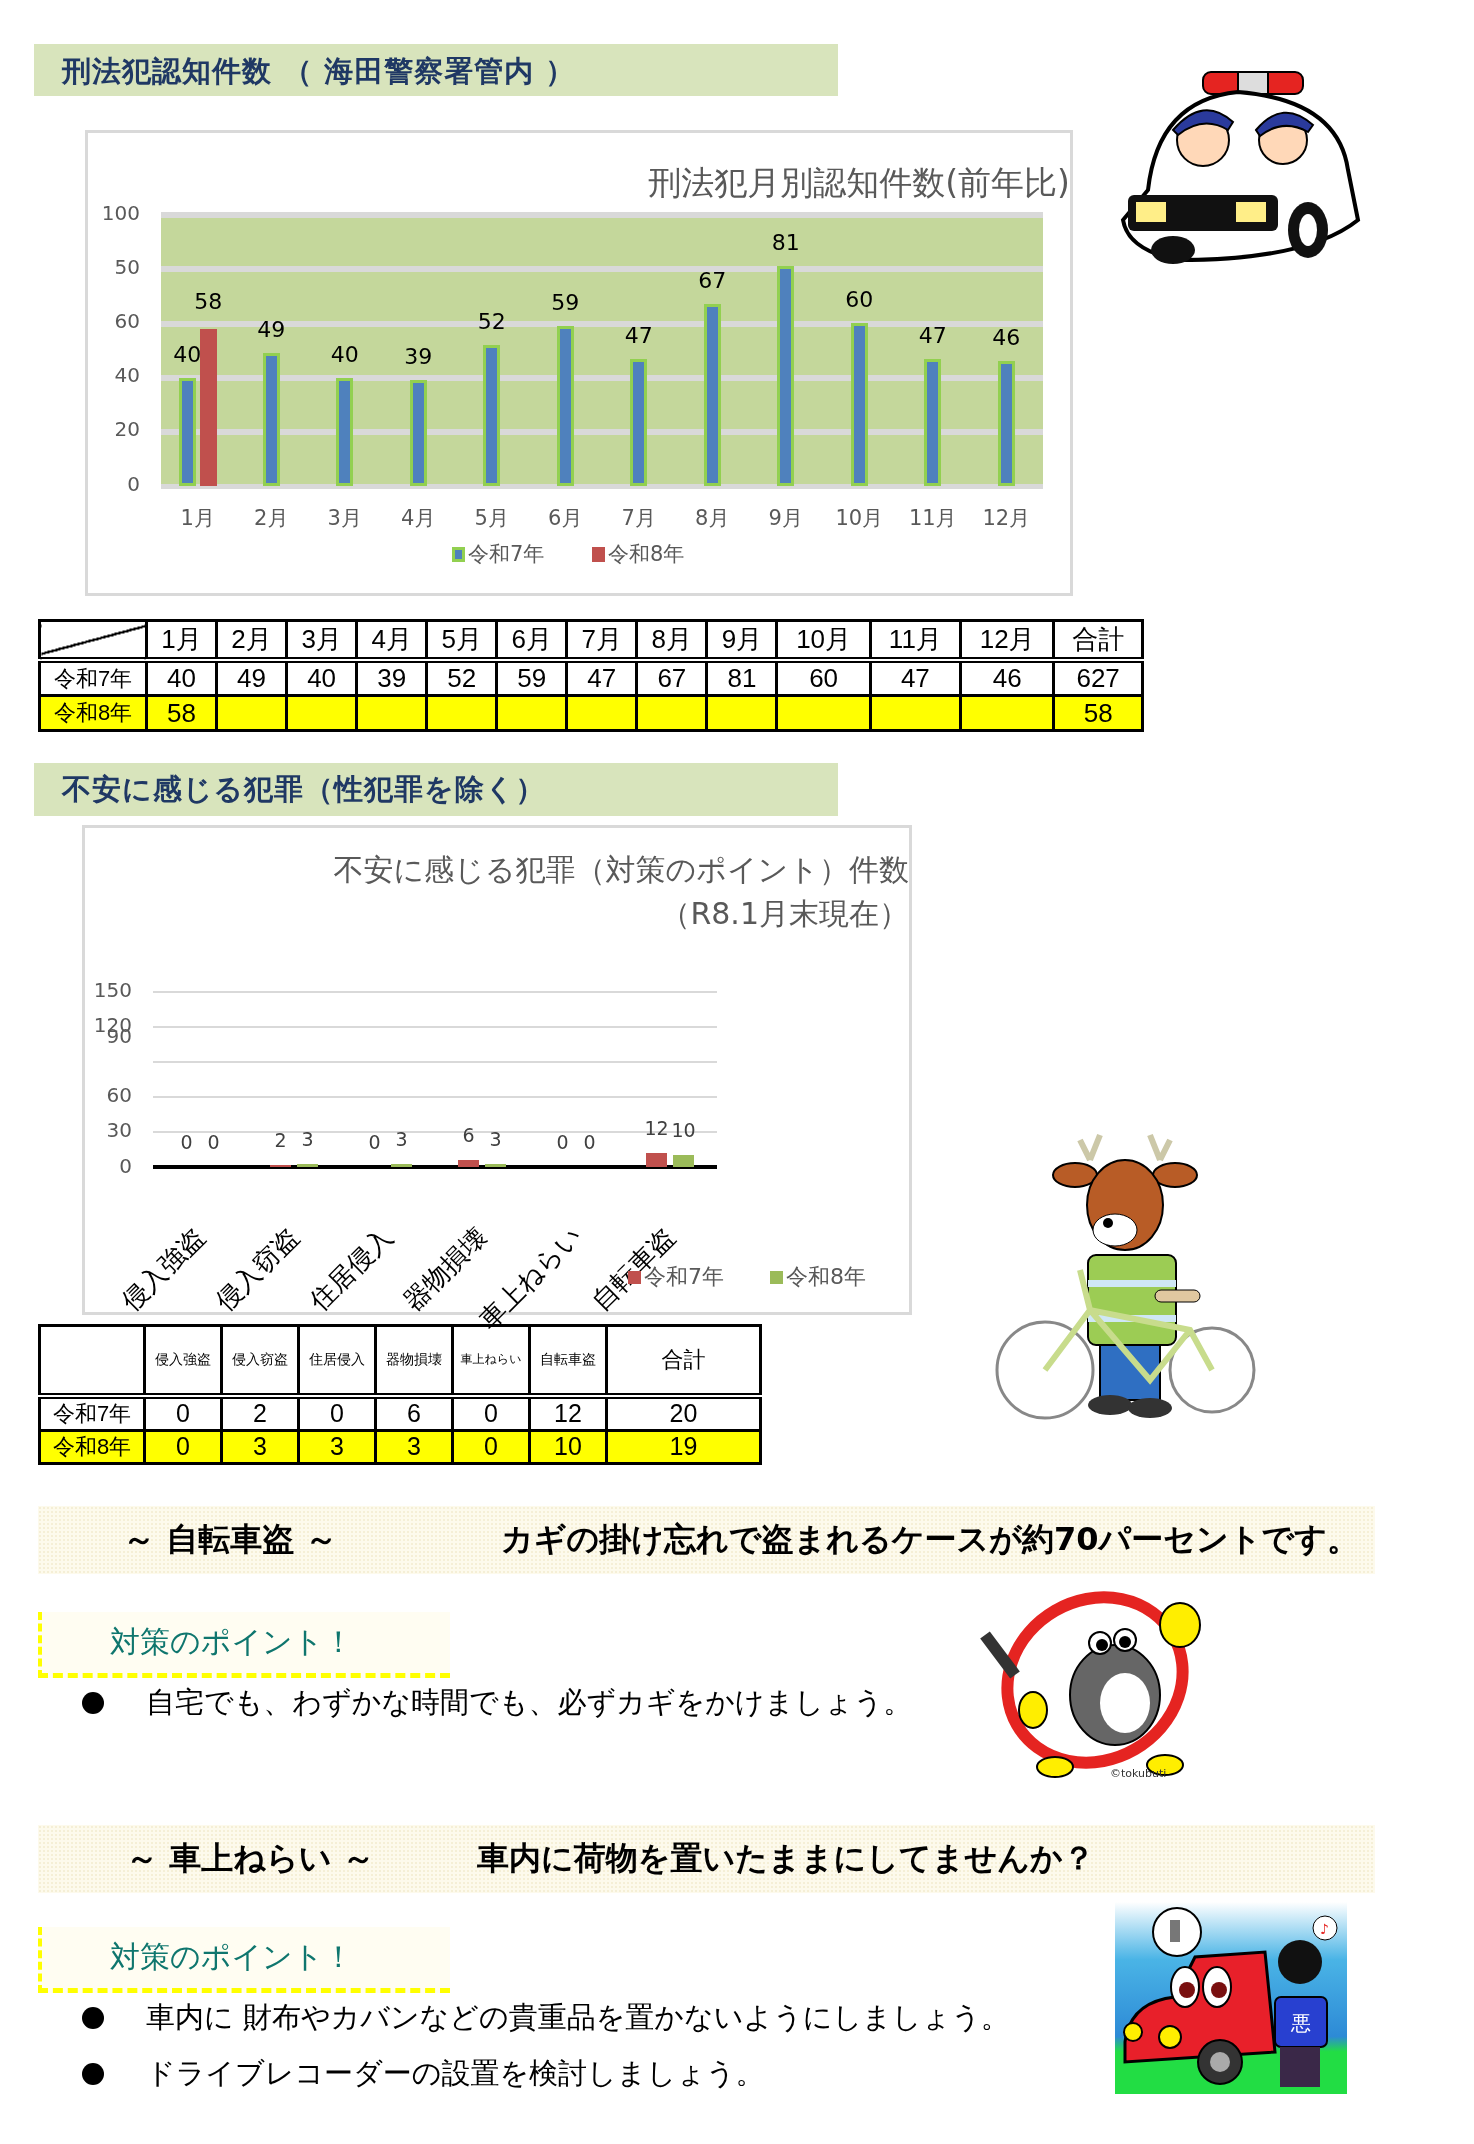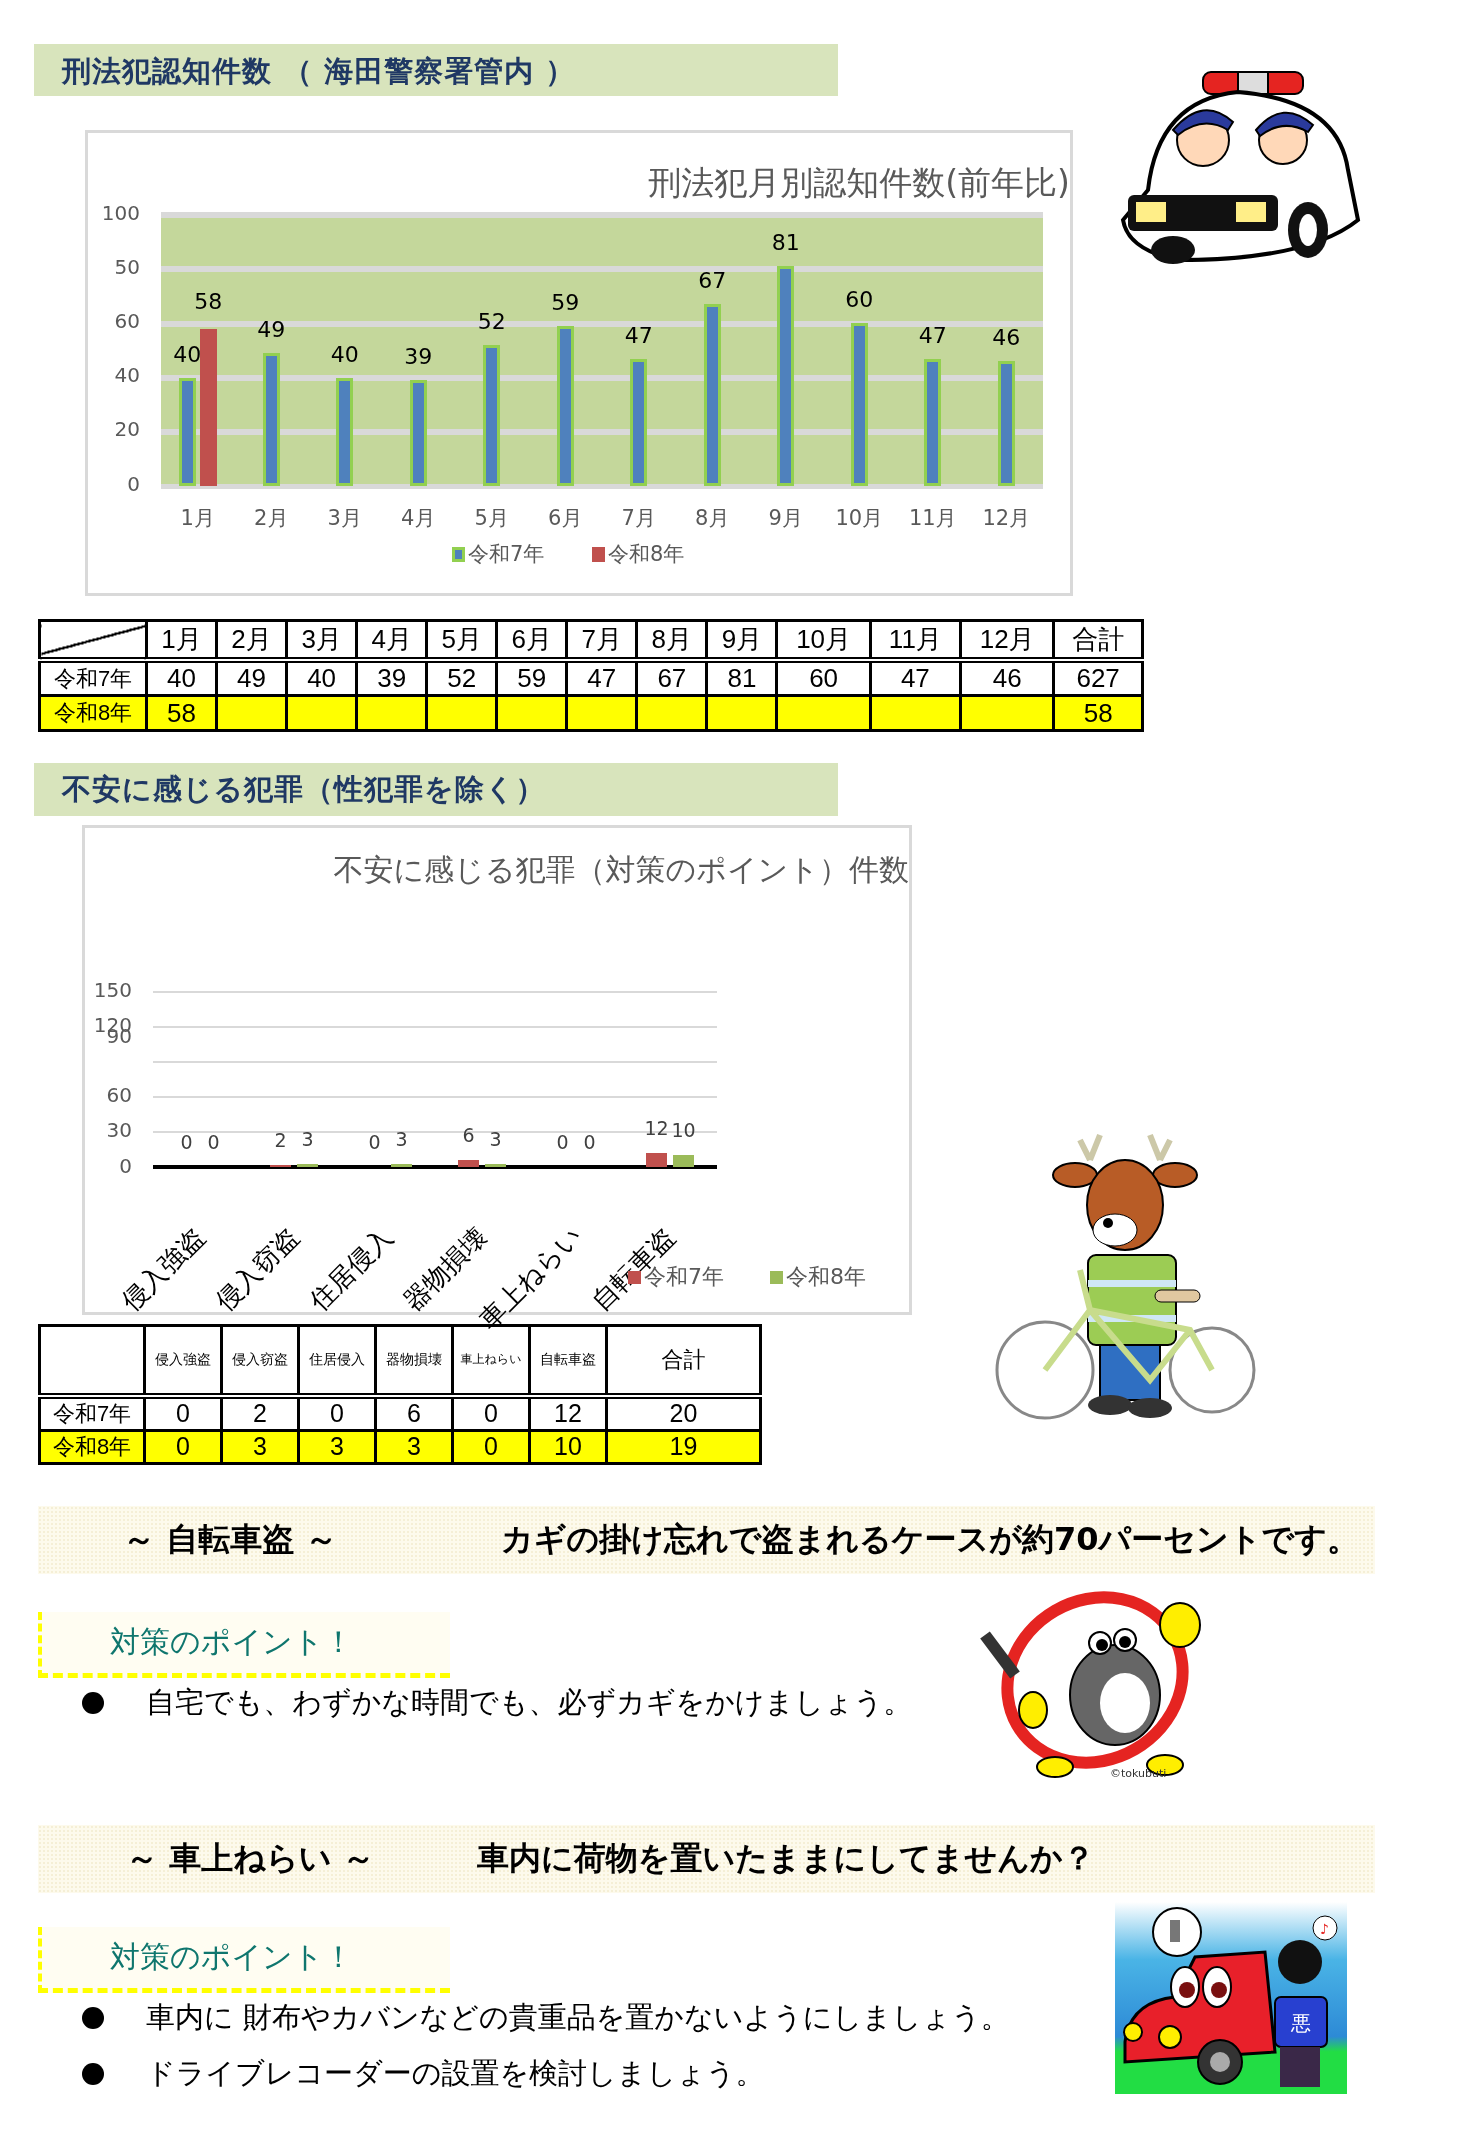--- a/index.html
+++ b/index.html
@@ -185,20 +185,21 @@
     <td></td>
     <td>58</td>
   </tr>
 </tbody>
   </table>
 
 <div class="sec-head" style="left:34px; top:763px; width:804px; height:53px; line-height:52px;">不安に感じる犯罪（性犯罪を除く）</div>
 
 <div class="chart-frame" style="left:82px; top:825px; width:830px; height:490px;">
   <div class="chart-title" style="top:22px; font-size:30px;">不安に感じる犯罪（対策のポイント）件数</div>
+  <div class="chart-title" style="top:66px; font-size:30px;">（R8.1月末現在）</div>
 </div>
 
 <div class="gridline" style="left:153px; width:564px; top:991px; height:2px;"></div>
 <div class="gridline" style="left:153px; width:564px; top:1026px; height:2px;"></div>
 <div class="gridline" style="left:153px; width:564px; top:1061px; height:2px;"></div>
 <div class="gridline" style="left:153px; width:564px; top:1096px; height:2px;"></div>
 <div class="gridline" style="left:153px; width:564px; top:1131px; height:2px;"></div>
 <div class="abs" style="left:153px; width:564px; top:1165px; height:4px; background:#000;"></div>
 
 <div class="ytick" style="left:82px; width:50px; top:978px;">150</div>

